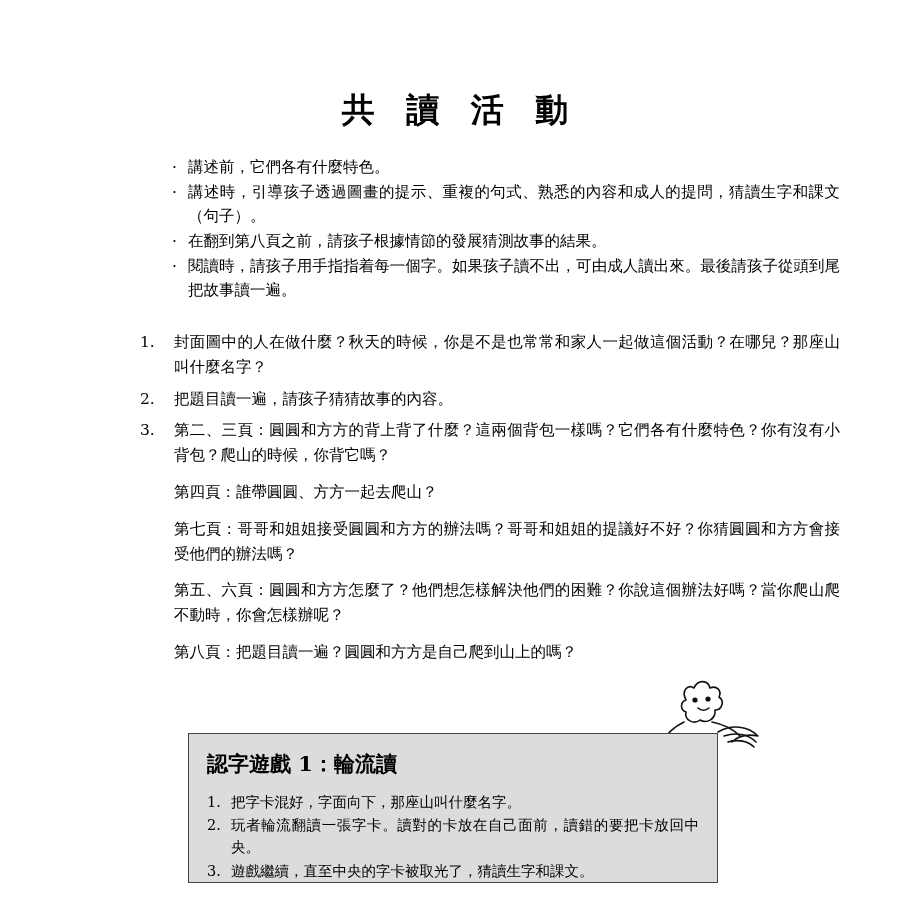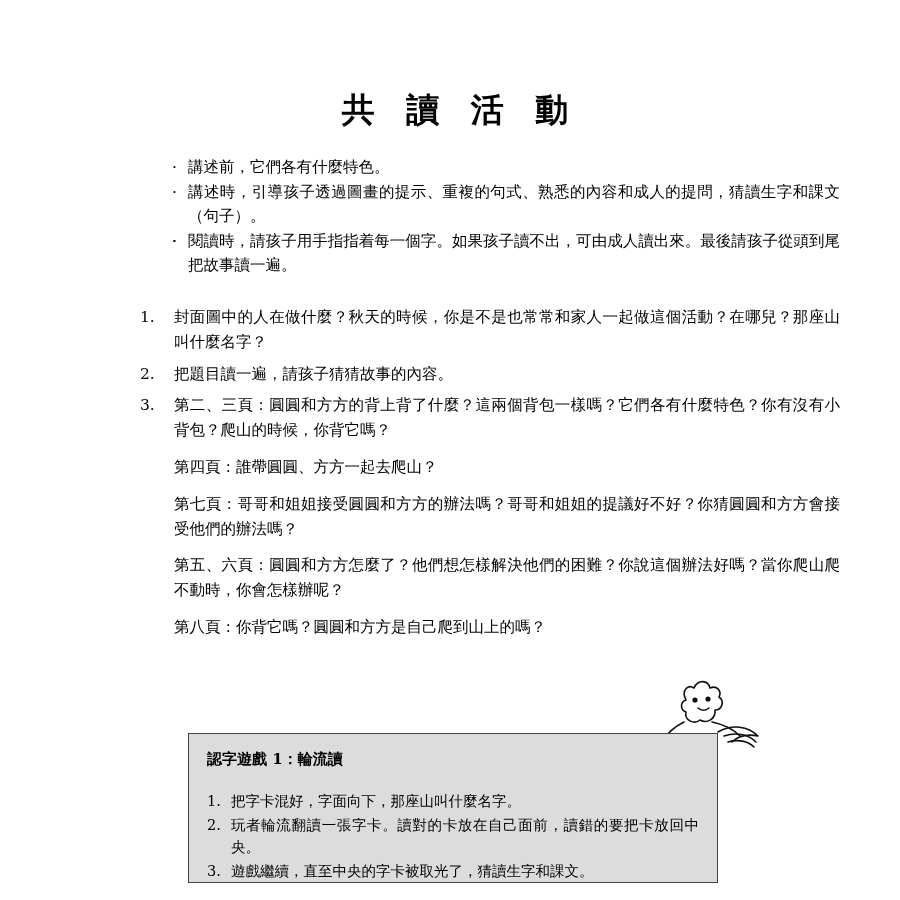--- a/index.html
+++ b/index.html
@@ -78,22 +78,22 @@
     height: 150px;
     border: 1px solid #444;
     background: #dcdcdc;
     box-sizing: border-box;
     padding: 14px 18px 10px 18px;
     font-size: 14.5px;
     line-height: 1.55;
   }
   .game-title {
     font-weight: bold;
-    margin-bottom: 19px;
-    font-size: 15px;
+    margin-bottom: 10px;
+    font-size: 21px;
   }
   .game-list {
     margin: 0;
     padding: 0;
     list-style: none;
   }
   .game-list li {
     position: relative;
     padding-left: 24px;
     margin-bottom: 1px;
@@ -123,20 +123,21 @@
     <li>
       <span class="dot">·</span>
       <span>講述前，它們各有什麼特色。</span>
     </li>
     <li>
       <span class="dot">·</span>
       <span>講述時，引導孩子透過圖畫的提示、重複的句式、熟悉的內容和成人的提問，猜讀生字和課文（句子）。</span>
     </li>
     <li>
       <span class="dot">·</span>
+      <span>在翻到第八頁之前，請孩子根據情節的發展猜測故事的結果。</span>
     </li>
     <li>
       <span class="dot">·</span>
       <span>閱讀時，請孩子用手指指着每一個字。如果孩子讀不出，可由成人讀出來。最後請孩子從頭到尾把故事讀一遍。</span>
     </li>
   </ul>
 
   <div class="numbered">
 
     <div class="num-item">
@@ -150,21 +151,21 @@
     </div>
 
     <div class="num-item">
       <span class="num">3.</span>
       <span class="body">第二、三頁：圓圓和方方的背上背了什麼？這兩個背包一樣嗎？它們各有什麼特色？你有沒有小背包？爬山的時候，你背它嗎？</span>
     </div>
 
     <div class="sub-para">第四頁：誰帶圓圓、方方一起去爬山？</div>
     <div class="sub-para">第七頁：哥哥和姐姐接受圓圓和方方的辦法嗎？哥哥和姐姐的提議好不好？你猜圓圓和方方會接受他們的辦法嗎？</div>
     <div class="sub-para">第五、六頁：圓圓和方方怎麼了？他們想怎樣解決他們的困難？你說這個辦法好嗎？當你爬山爬不動時，你會怎樣辦呢？</div>
-    <div class="sub-para">第八頁：你背它嗎？圓圓和方方是自己爬到山上的嗎？</div>
+    <div class="sub-para">第八頁：把題目讀一遍？圓圓和方方是自己爬到山上的嗎？</div>
 
   </div>
 
   <div class="squirrel">
     <svg viewBox="0 0 130 70" width="130" height="70" xmlns="http://www.w3.org/2000/svg">
       <g fill="none" stroke="#111" stroke-width="1.6" stroke-linecap="round" stroke-linejoin="round">
         <path d="M38 20 c-5 -10 2 -16 8 -12 c4 -9 14 -8 16 0 c7 -3 12 3 9 9 c6 4 3 13 -4 13 c1 9 -8 14 -15 10 c-6 5 -16 0 -14 -8 c-6 -2 -6 -10 0 -12 z"></path>
         <circle cx="47" cy="20" r="1.8" fill="#111"></circle>
         <circle cx="60" cy="19" r="1.8" fill="#111"></circle>
         <path d="M50 28 c3 3 8 3 11 0"></path>

